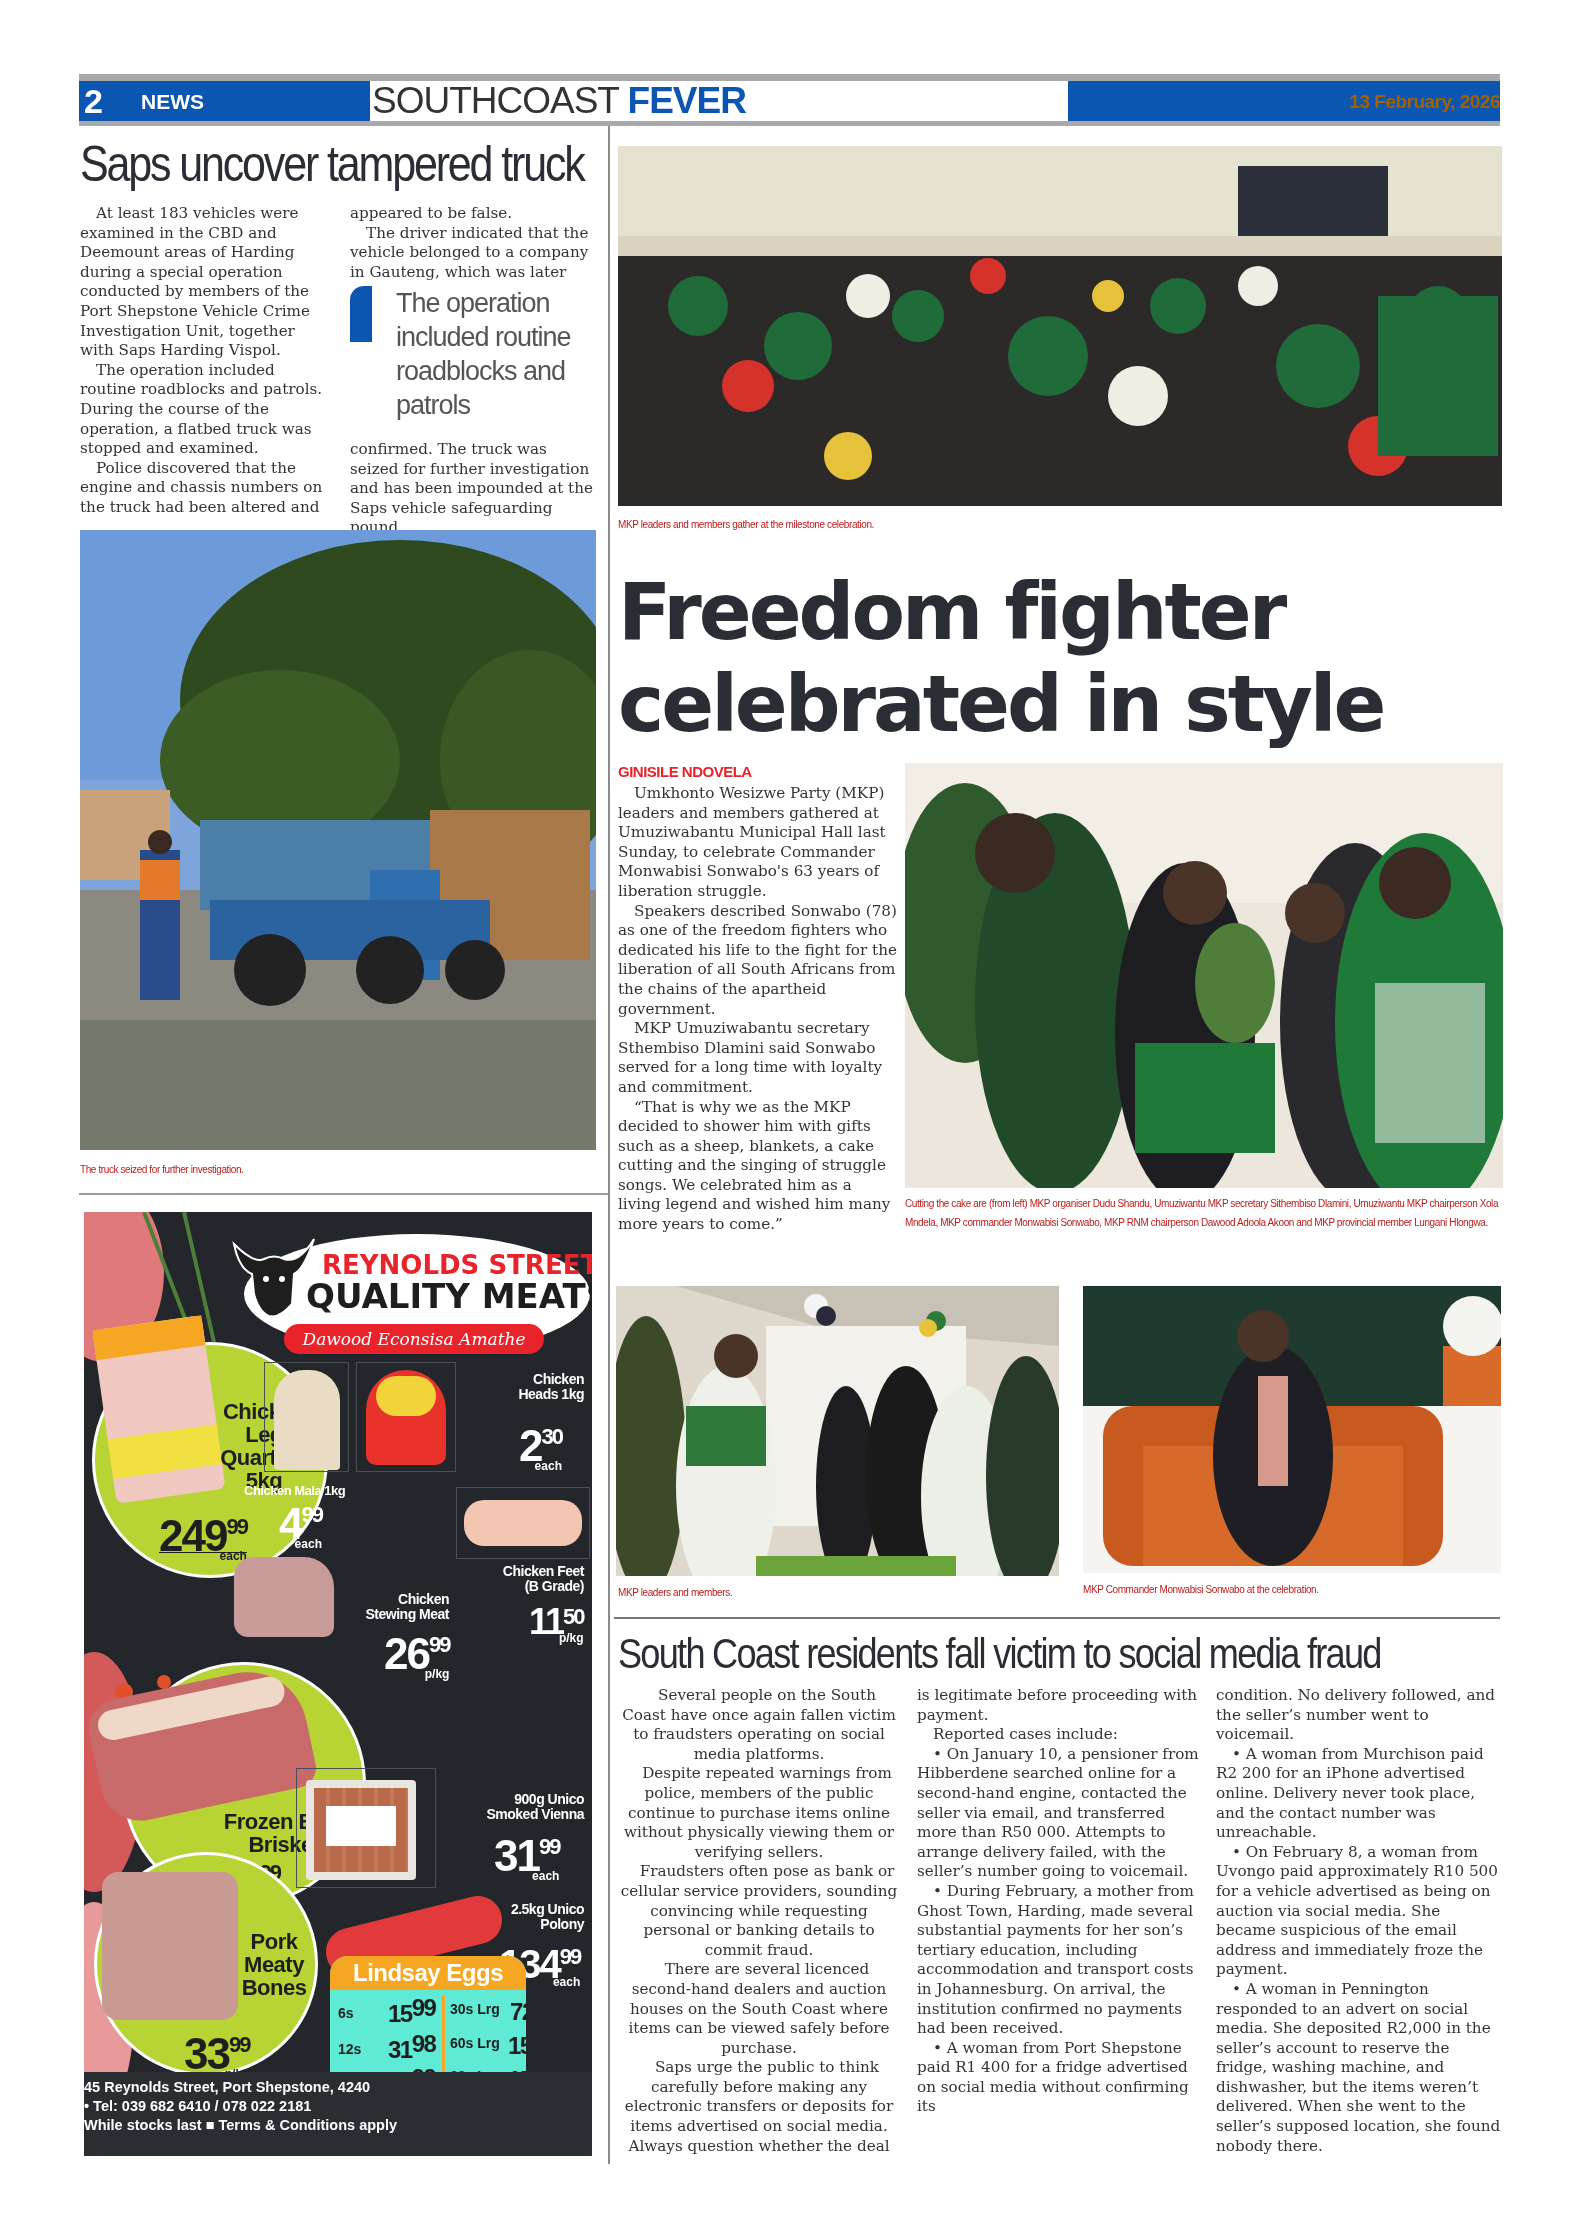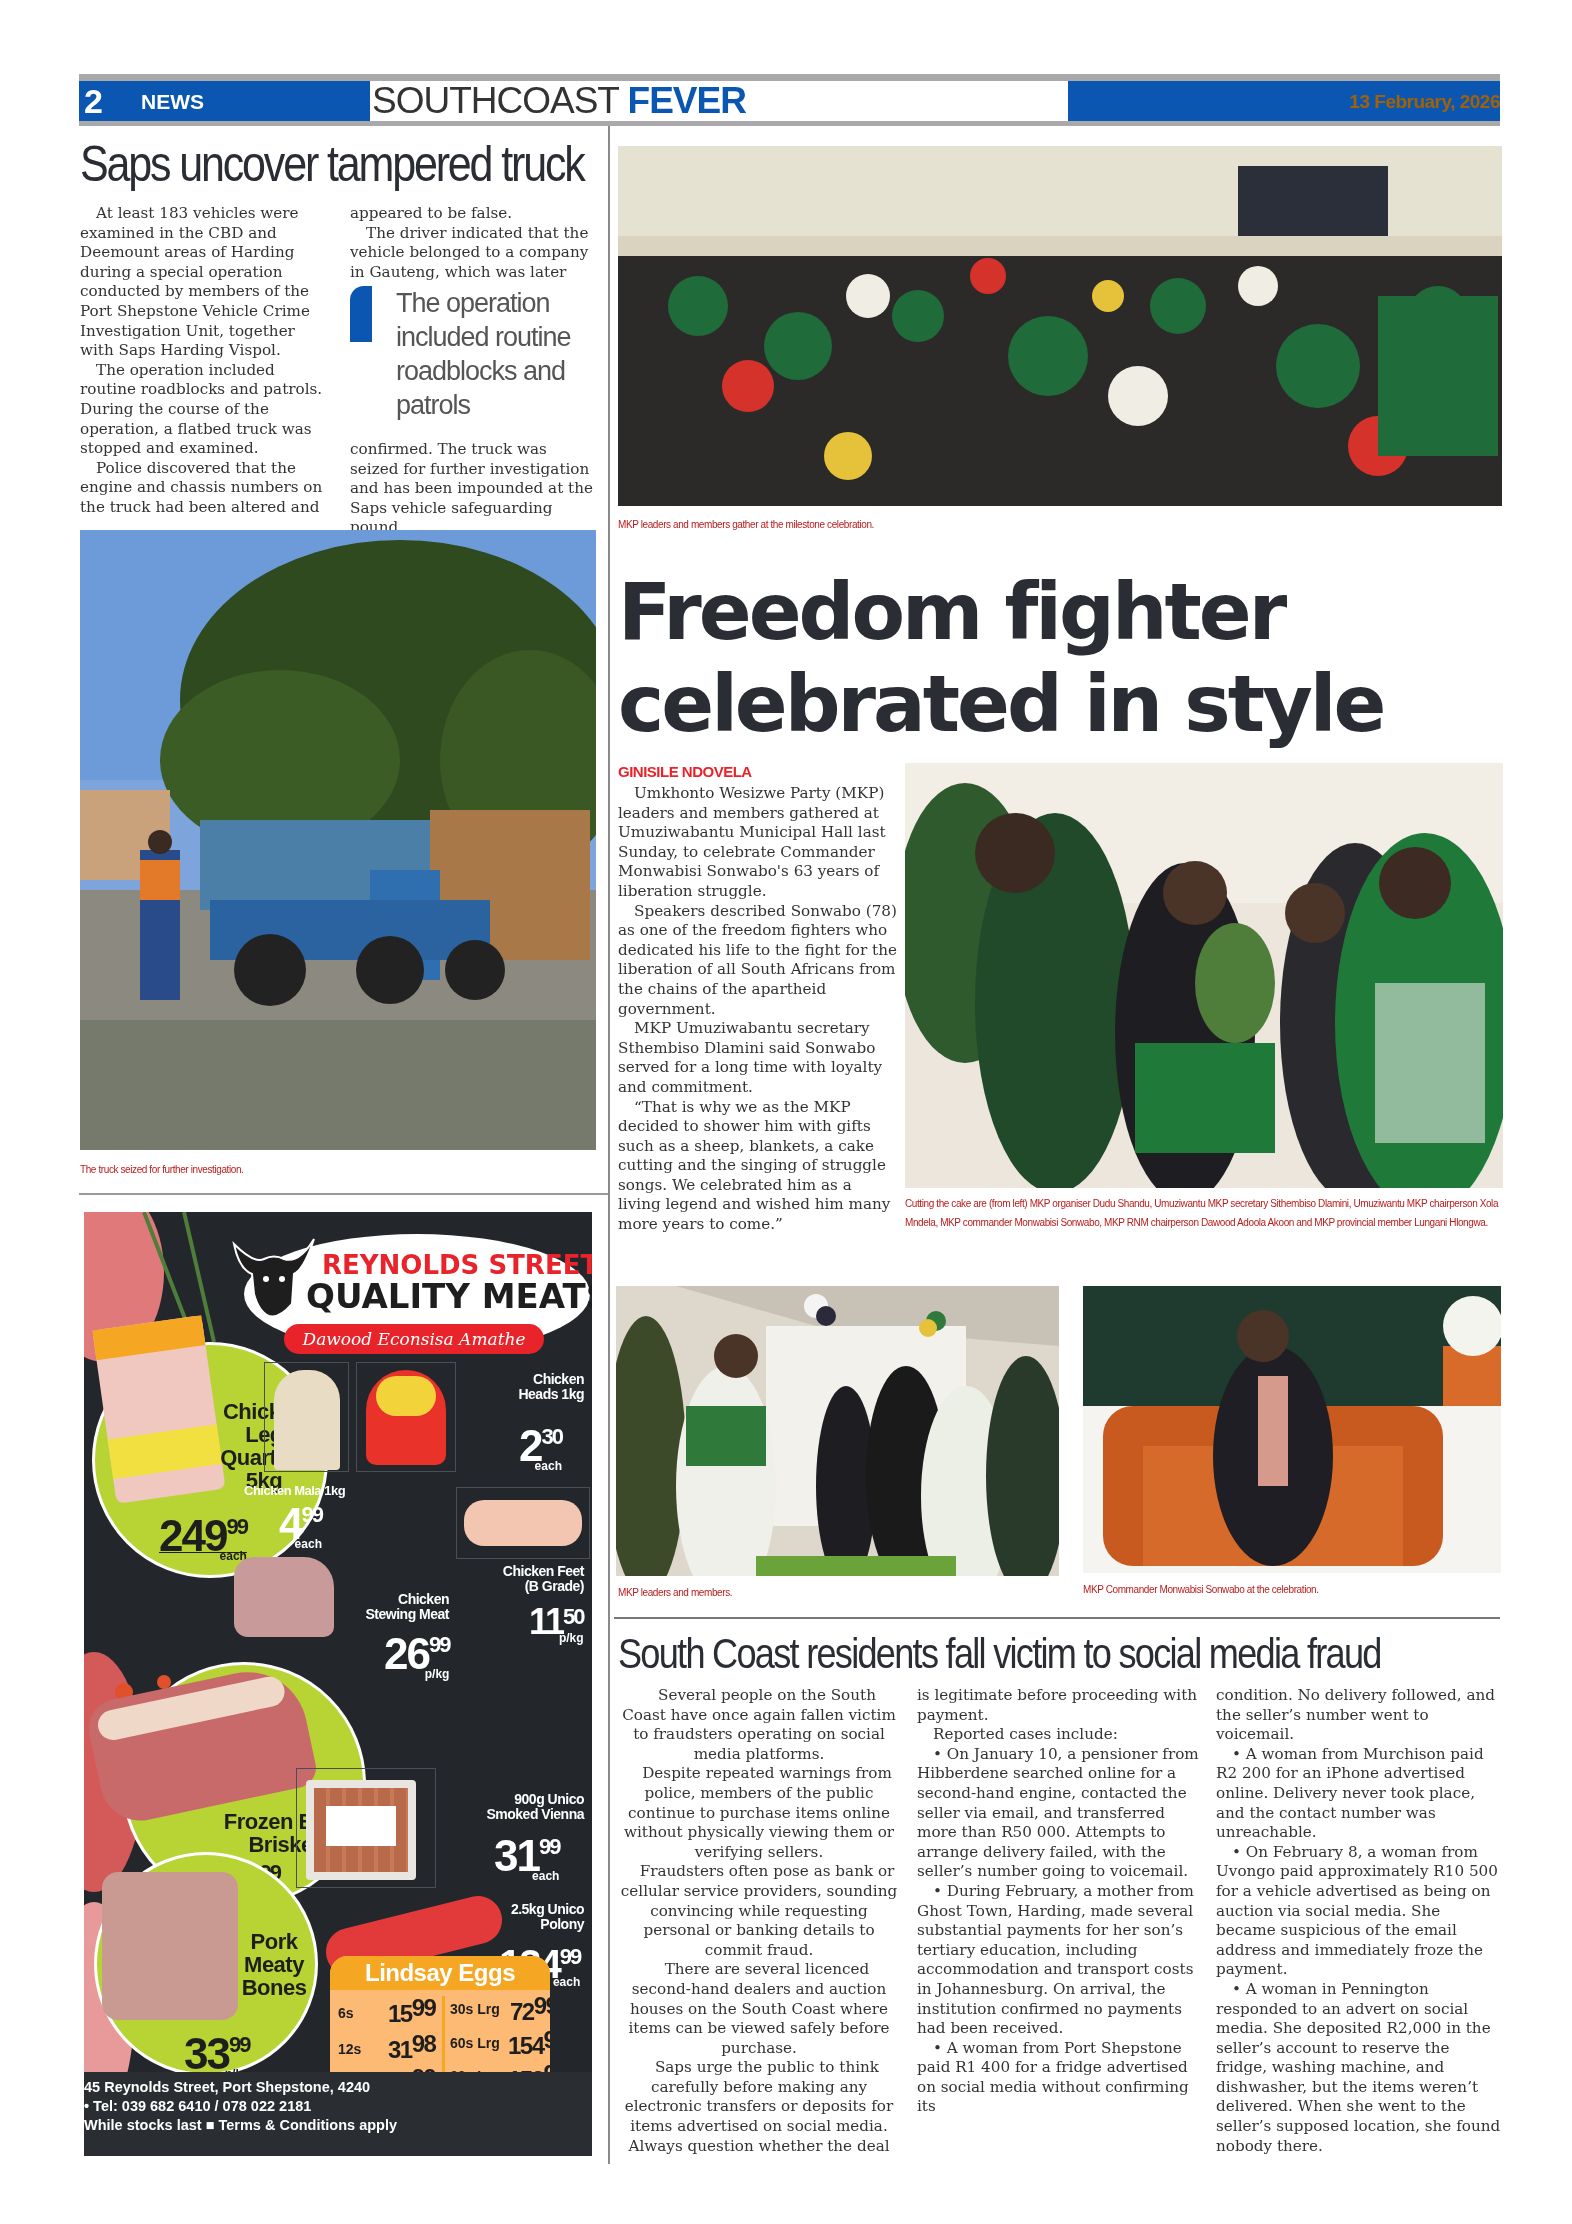--- a/index.html
+++ b/index.html
@@ -51,21 +51,21 @@
   .circle { border-radius: 50%; background: #b7d334; border: 3px solid #fff; }
   .ad-txt { font-family: "Liberation Sans", sans-serif; font-weight: bold; color: #fff; text-align: right; line-height: 1.05; letter-spacing: -0.5px; }
   .ad-txt.dark { color: #1e1e1e; text-align: center; }
   .price { font-family: "Liberation Sans", sans-serif; font-weight: bold; color: #fff; white-space: nowrap; letter-spacing: -2px; line-height: 1; }
   .price.dark { color: #1e1e1e; }
   .price .main { font-size: 44px; }
   .price .cents { font-size: 22px; vertical-align: top; position: relative; top: 2px; }
   .price .unit { font-size: 12px; position: absolute; right: 0; bottom: -4px; letter-spacing: 0; }
   .prodbox { border: 1px solid #4a4e55; }
 
-  .eggs { left: 246px; top: 744px; width: 220px; height: 150px; background: #fdba74; border-radius: 18px; overflow: hidden; }
+  .eggs { left: 246px; top: 744px; width: 196px; height: 150px; background: #5eead4; border-radius: 18px; overflow: hidden; }
   .eggs-head { height: 34px; background: #f5a623; color: #fff; font-family: "Liberation Sans", sans-serif; font-weight: bold; font-size: 24px; line-height: 34px; text-align: center; letter-spacing: -0.5px; }
   .eggs-body { position: relative; height: 116px; }
   .eggs-div { left: 112px; top: 6px; width: 3px; height: 106px; background: #f5a623; }
   .egg-row { position: absolute; font-family: "Liberation Sans", sans-serif; font-weight: bold; color: #1e1e1e; white-space: nowrap; }
   .egg-lbl { font-size: 14px; }
   .egg-price { font-size: 24px; letter-spacing: -1.5px; }
 
   .ad-footer { left: 0; top: 860px; width: 508px; height: 84px; background: #2a2e33; color: #fff; font-family: "Liberation Sans", sans-serif; font-weight: bold; font-size: 14.5px; line-height: 19px; text-align: left; padding-top: 6px; }
 </style>
 </head>

